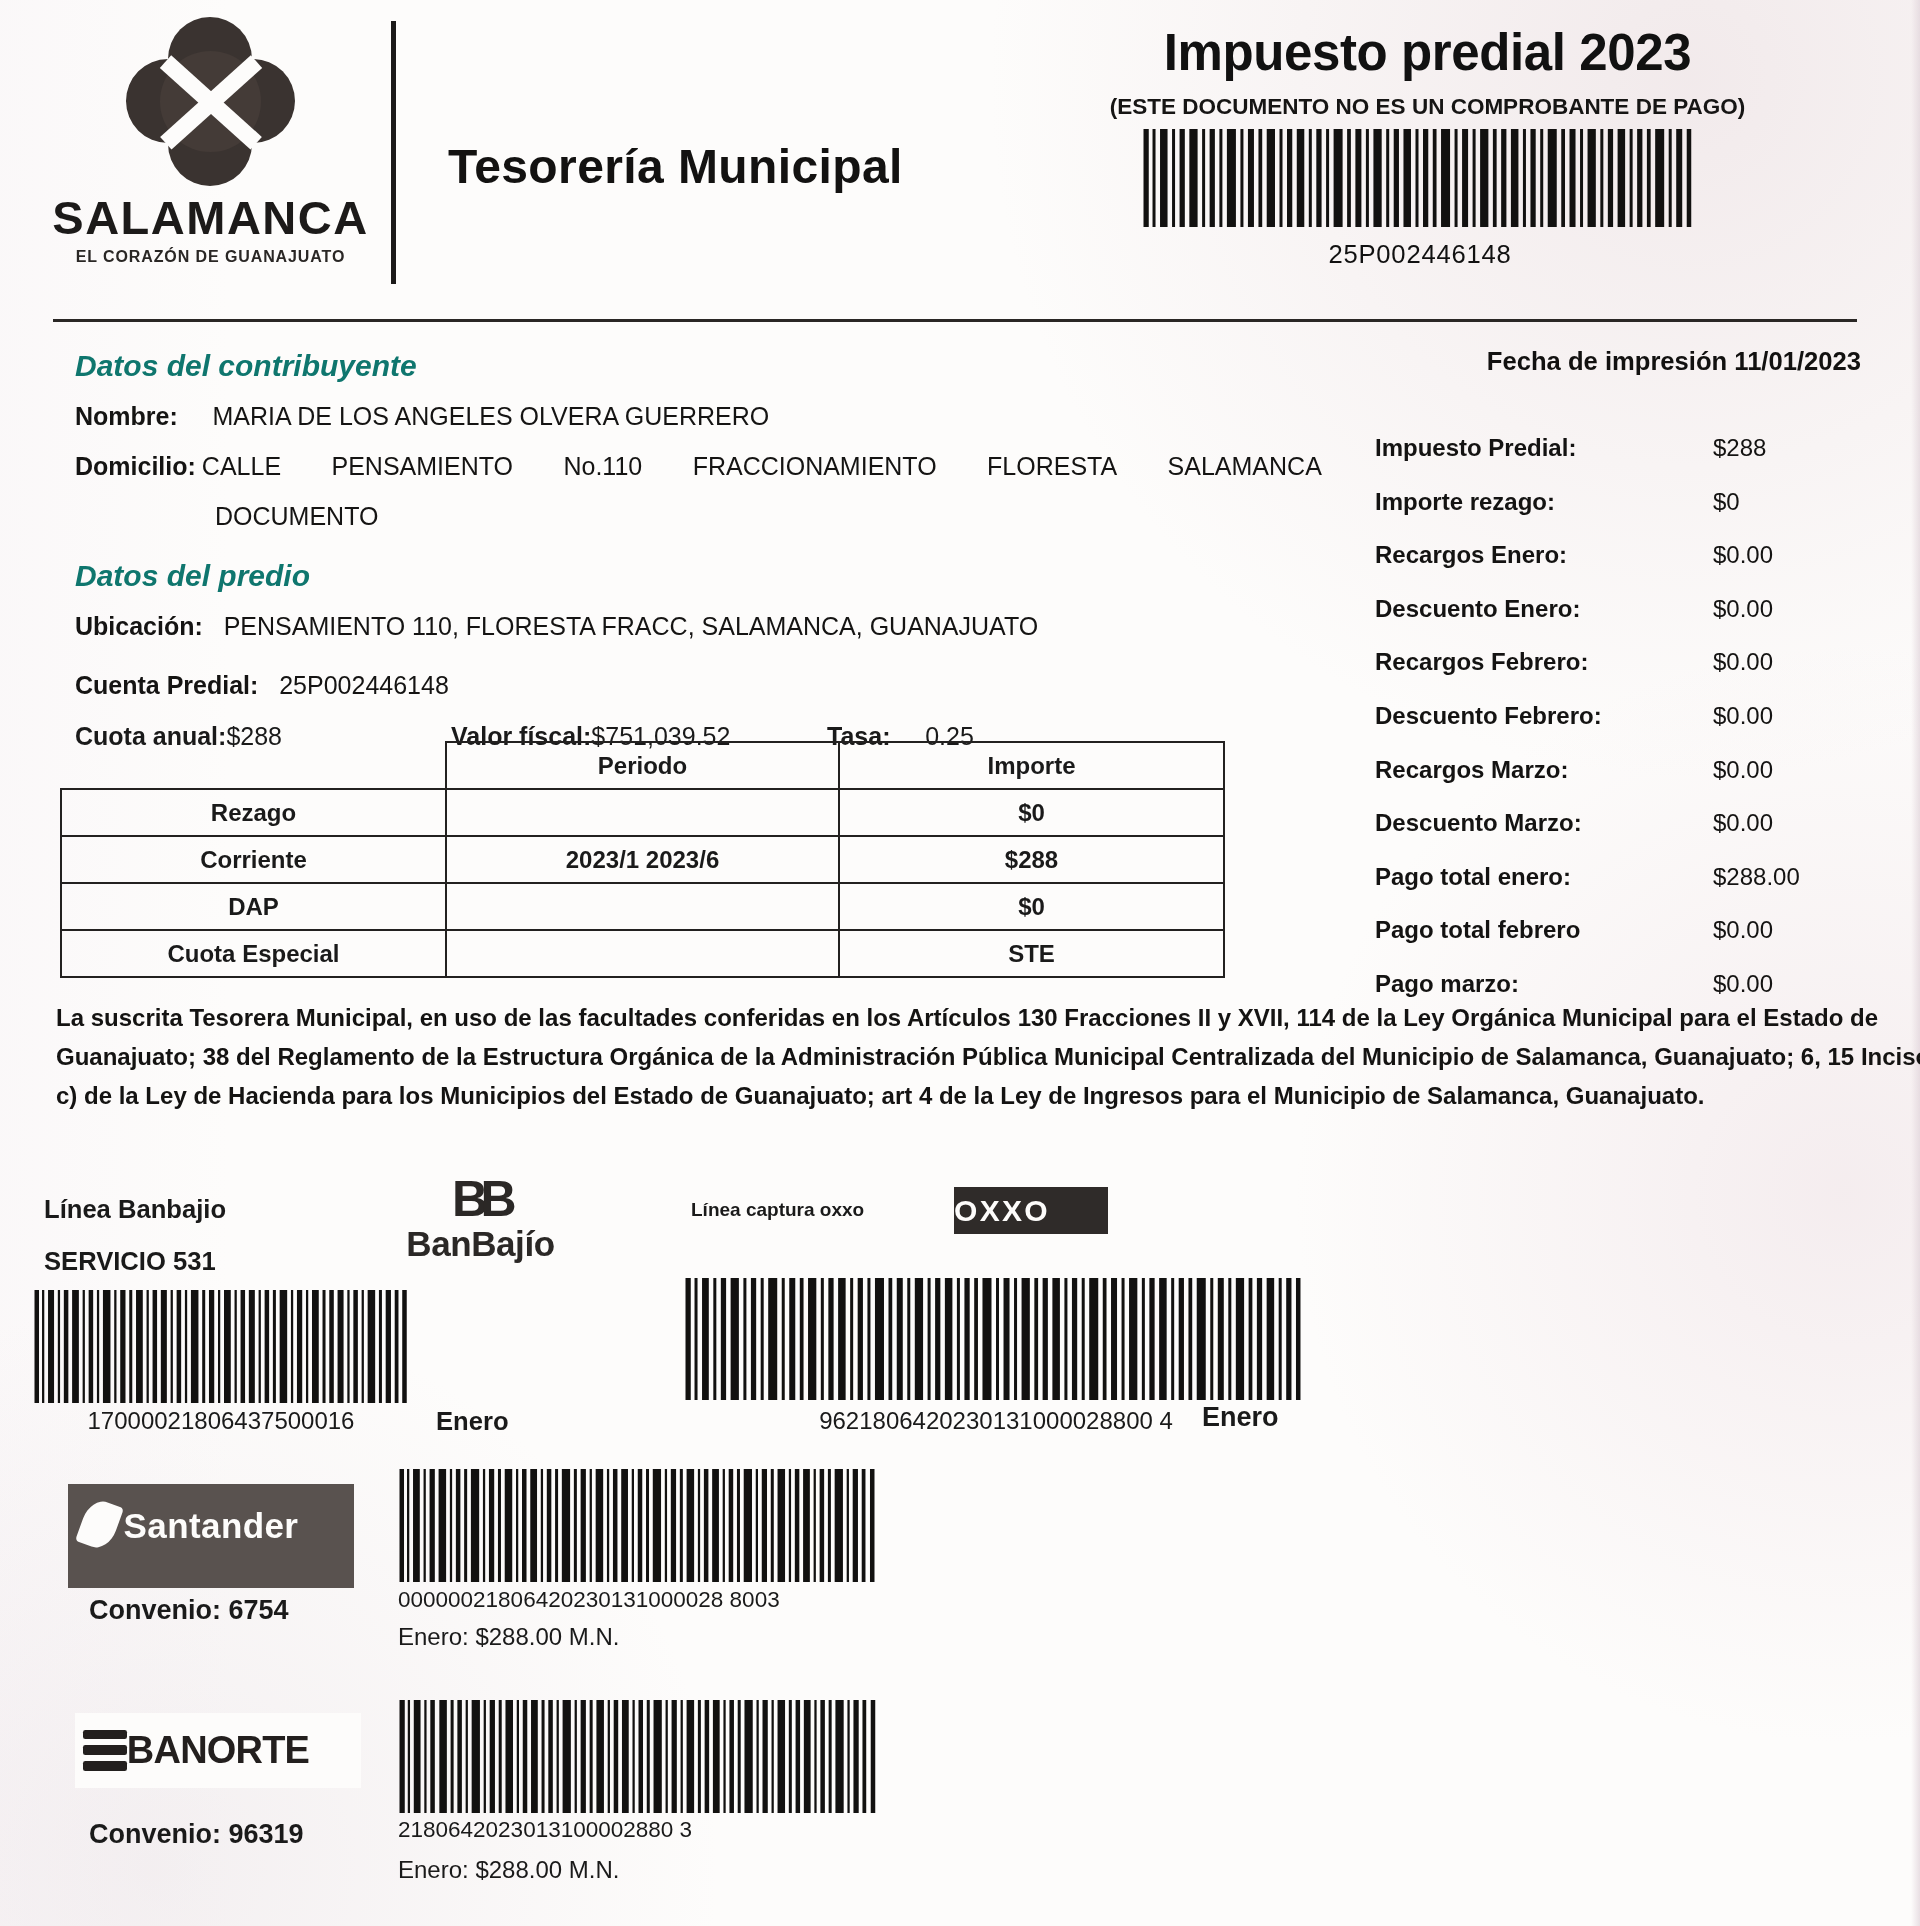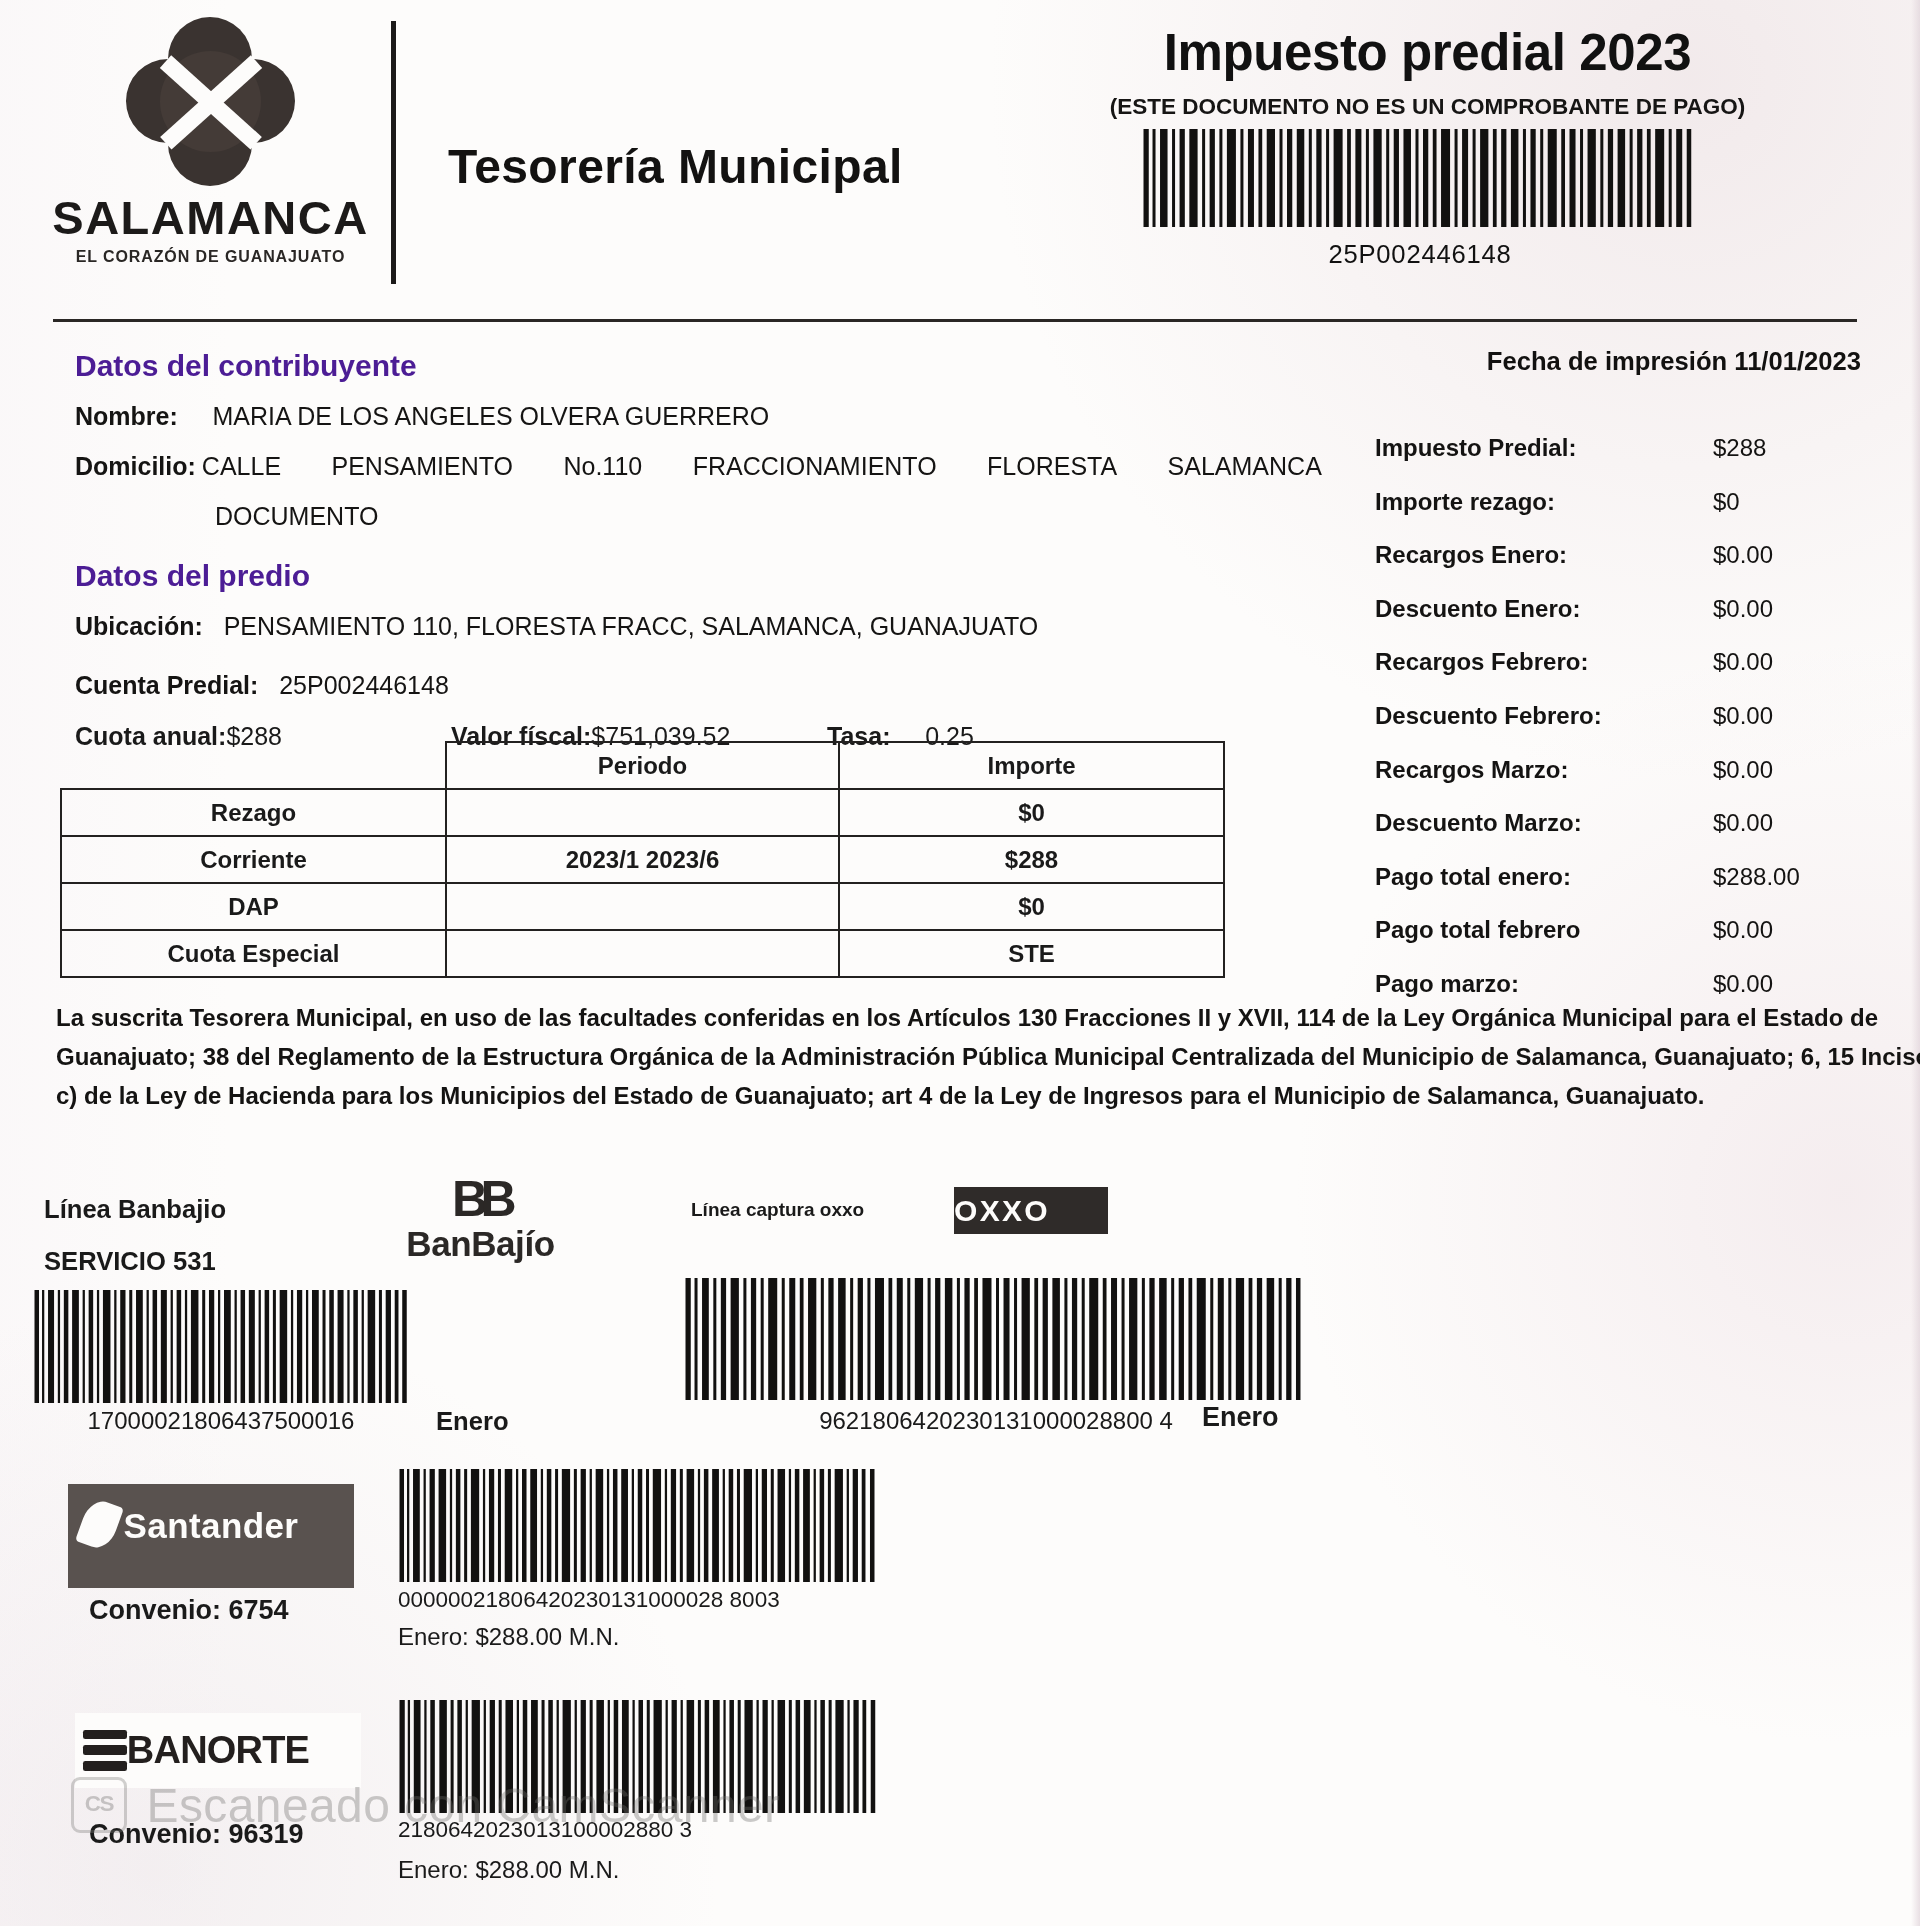--- a/index.html
+++ b/index.html
@@ -156,21 +156,22 @@
     position: absolute;
     left: 53px; top: 319px;
     width: 1804px; height: 3px;
     background: #2a2725;
   }
 
   
   .section-head {
     font-size: 30px;
     font-weight: bold;
-    color: #4c1d95;
+    color: #0f766e;
+    font-style: italic;
   }
   .lbl { font-weight: bold; }
   .contrib {
     position: absolute;
     left: 75px; top: 349px;
     width: 1278px;
   }
   .row-line {
     font-size: 25px;
     color: #151413;
@@ -968,18 +969,14 @@
         <rect x="582" y="0" width="11" height="150"></rect>
       <rect x="598" y="0" width="3" height="150"></rect>
         <rect x="606" y="0" width="7" height="150"></rect>
       <rect x="618" y="0" width="5" height="150"></rect>
         <rect x="629" y="0" width="6" height="150"></rect>
     </g>
   </svg>
   <div class="bc-banorte-num">2180642023013100002880 3</div>
   <div class="banorte-amount">Enero: $288.00 M.N.</div>
 
-  <div class="watermark">
-    <div class="wm-badge">CS</div>
-    <div class="wm-text">Escaneado con CamScanner</div>
-  </div>
 </div>
 
 
 </body></html>

